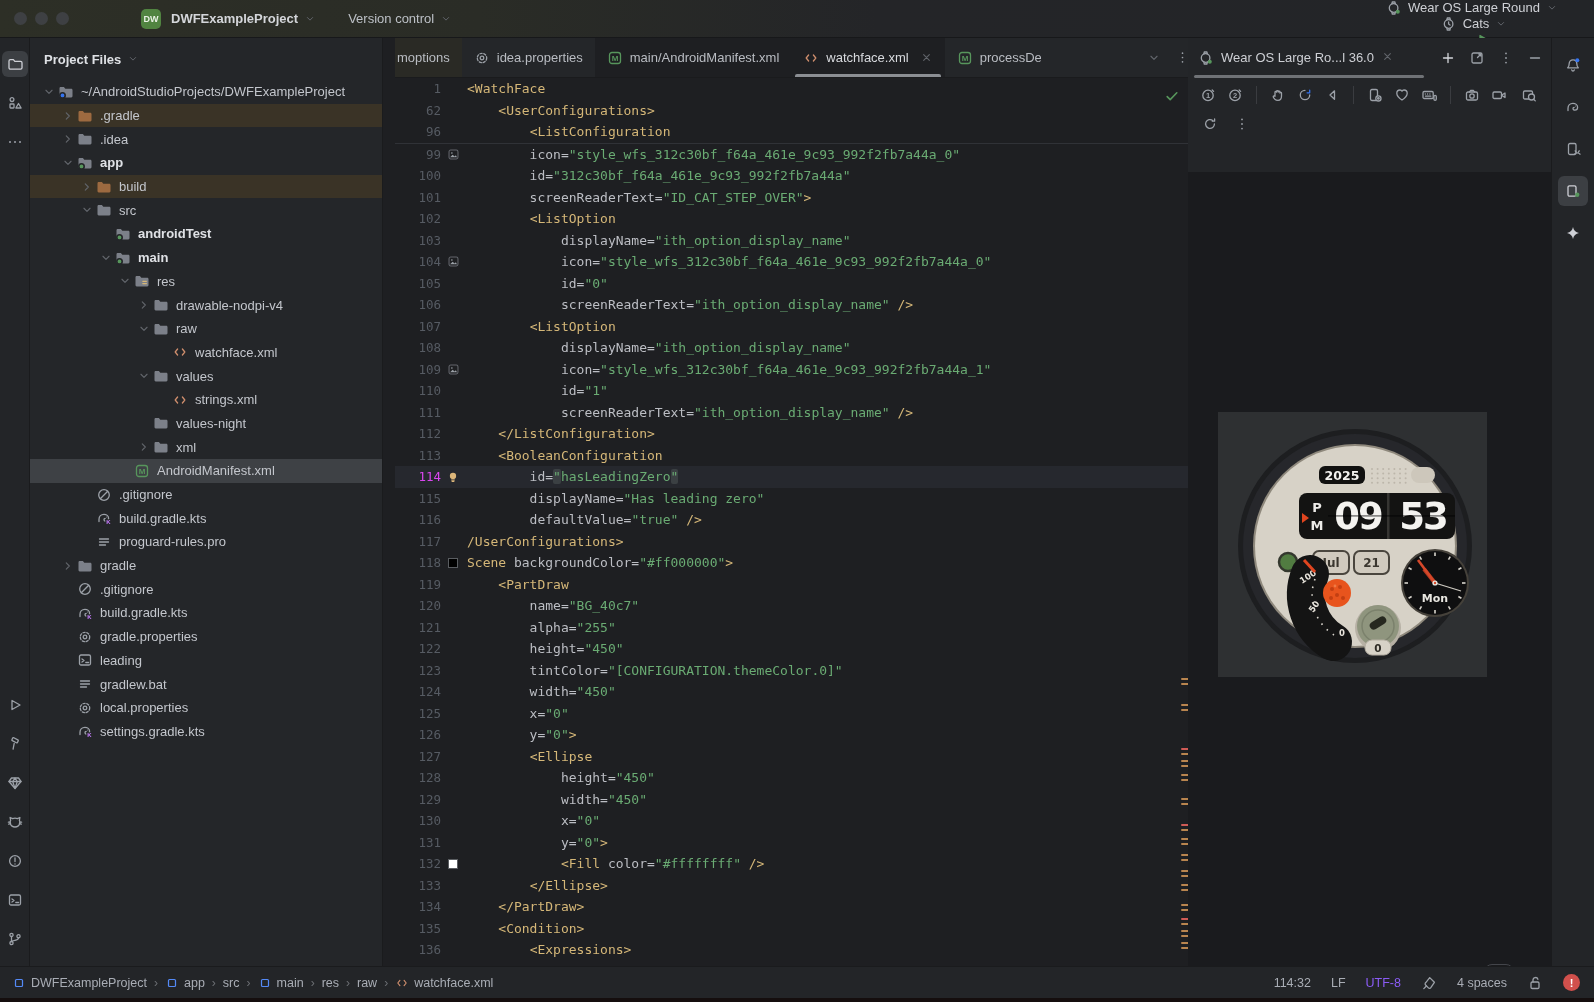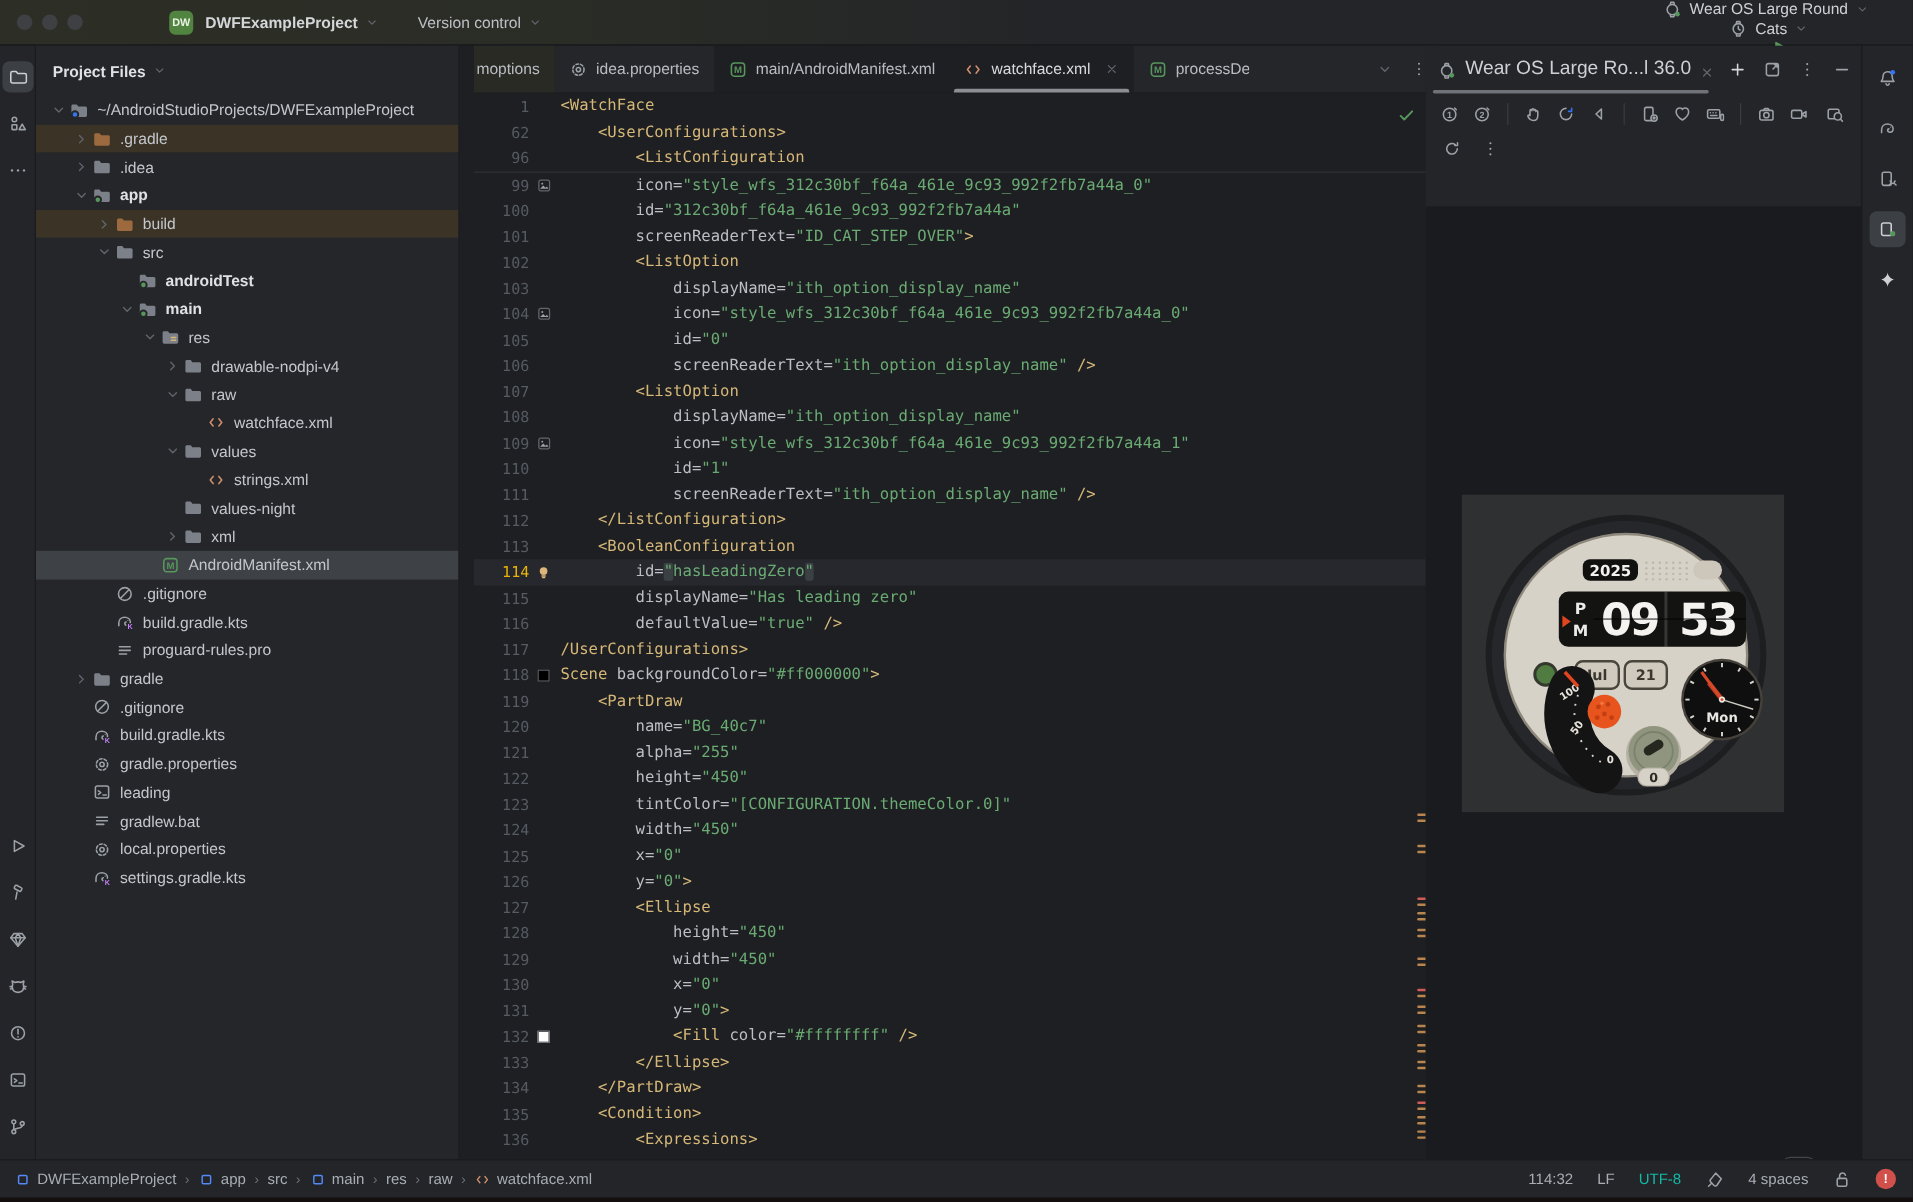--- a/index.html
+++ b/index.html
@@ -64,58 +64,58 @@
   .etab.cut { max-width:96px; overflow:hidden; }
   .tab-trail { margin-left:auto; display:flex; align-items:center; gap:14px; padding-right:10px; }
 
   #codewrap { position:absolute; left:0; top:40px; right:0; bottom:0;
     font-family:"DejaVu Sans Mono", monospace; font-size:13px; }
   .crow { height:21.5px; display:flex; align-items:center; position:relative; }
   .crow .gut { width:46px; text-align:right; color:#565b63; flex:none; font-size:12.5px; }
   .crow .gico { width:24px; height:16px; flex:none; display:flex; align-items:center; justify-content:center; }
   .crow .txt { white-space:pre; color:#bcbec4; padding-left:2px; }
   .crow.current { background:#26282e; }
-  .crow.current .gut { color:#eab308; }
+  .crow.current .gut { color:#d946ef; }
   #sticky { border-bottom:1px solid #303237; background:#1e1f22; }
   .c-tag { color:#d5b778; }
   .c-val { color:#6aab73; }
   .c-attr { color:#bcbec4; }
   .qh { color:#6aab73; background:#3b4043; border-radius:2px; }
   .swatch { width:10px; height:10px; border:1px solid #5a5d61; }
   .swatch.black { background:#000; } .swatch.white { background:#fff; }
   #insp-check { position:absolute; right:20px; top:10px; }
   #vscroll { position:absolute; right:2px; top:126px; width:7px; height:42px; background:#4b4d51; border-radius:4px; }
   .stripe { position:absolute; right:9px; width:10px; }
   .stripe i { display:block; height:2.4px; border-radius:1px; margin-bottom:2.2px; }
 
   
   #right-panel { position:absolute; left:1188px; top:38px; width:363px; bottom:36px; background:#232528; overflow:hidden; }
   .rp-tabs { height:40px; display:flex; align-items:center; padding:0 8px 0 10px; gap:10px; position:relative; }
-  .rp-title { display:flex; align-items:flex-end; gap:7px; color:#ced0d5; font-size:16px; }
+  .rp-title { display:flex; align-items:flex-start; gap:7px; color:#ced0d5; font-size:13px; }
   .rp-underline { position:absolute; left:6px; top:37px; width:230px; height:3px; background:#6f7276; border-radius:2px; }
   .rp-actions { margin-left:auto; display:flex; align-items:center; gap:13px; }
   .rp-toolbar { height:33px; display:flex; align-items:center; padding-left:12px; gap:11px; }
   .rp-toolbar .sep { width:1px; height:18px; background:#3a3c40; margin:0 2px; }
   .rp-toolbar2 { height:26px; display:flex; align-items:center; padding-left:14px; gap:16px; }
   #rp-content { position:absolute; left:0; top:134px; right:0; bottom:0; background:#1a1b1e; }
   #watch-frame { position:absolute; left:30px; top:240px; width:269px; height:265px; }
   #zoom-ctl { position:absolute; left:296px; top:792px; width:30px; border:1px solid #43454a; border-radius:8px;
     display:flex; flex-direction:column; align-items:center; padding:7px 0; gap:9px; }
 
   
   #status-bar { position:absolute; left:0; bottom:4px; width:1594px; height:32px; background:#232528;
     border-top:1px solid #1a1b1d; display:flex; align-items:center; font-size:12.5px; color:#a9adb5; }
   #breadcrumbs { display:flex; align-items:center; gap:7px; margin-left:12px; }
   .bc { display:flex; align-items:center; gap:5px; }
   .bc-sep { color:#6b6e73; font-size:12px; }
   #status-right { margin-left:auto; display:flex; align-items:center; gap:20px; margin-right:14px; }
   .err-badge { width:17px; height:17px; border-radius:50%; background:#d1504c; color:#fff; font-weight:bold;
     font-size:11px; display:flex; align-items:center; justify-content:center; }
   #bottom-strip { position:absolute; left:0; bottom:0; width:1594px; height:4px; background:#150e0e; }
-  .dim-txt { color:#14b8a6; }
+  .dim-txt { color:#8b5cf6; }
 </style>
 </head>
 <body>
 
 <div id="app">
 
   <div id="titlebar">
     <div class="traffic">
       <b></b>
       <b></b>

